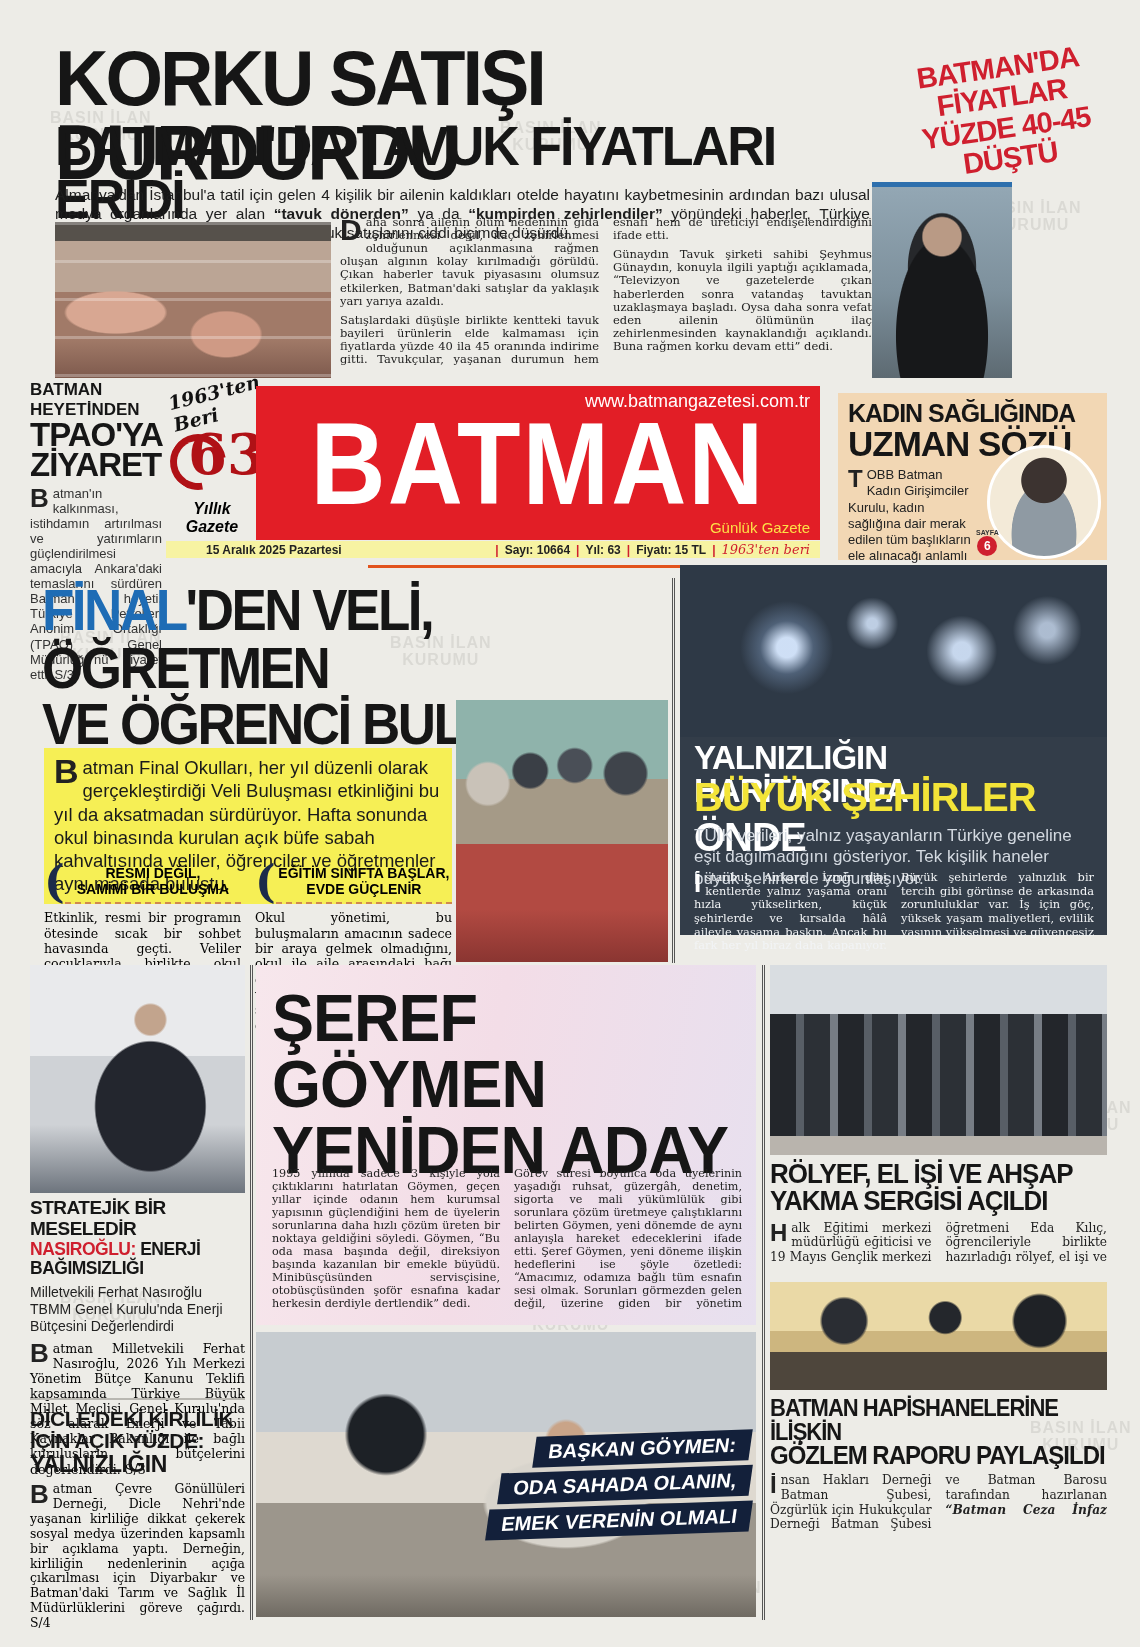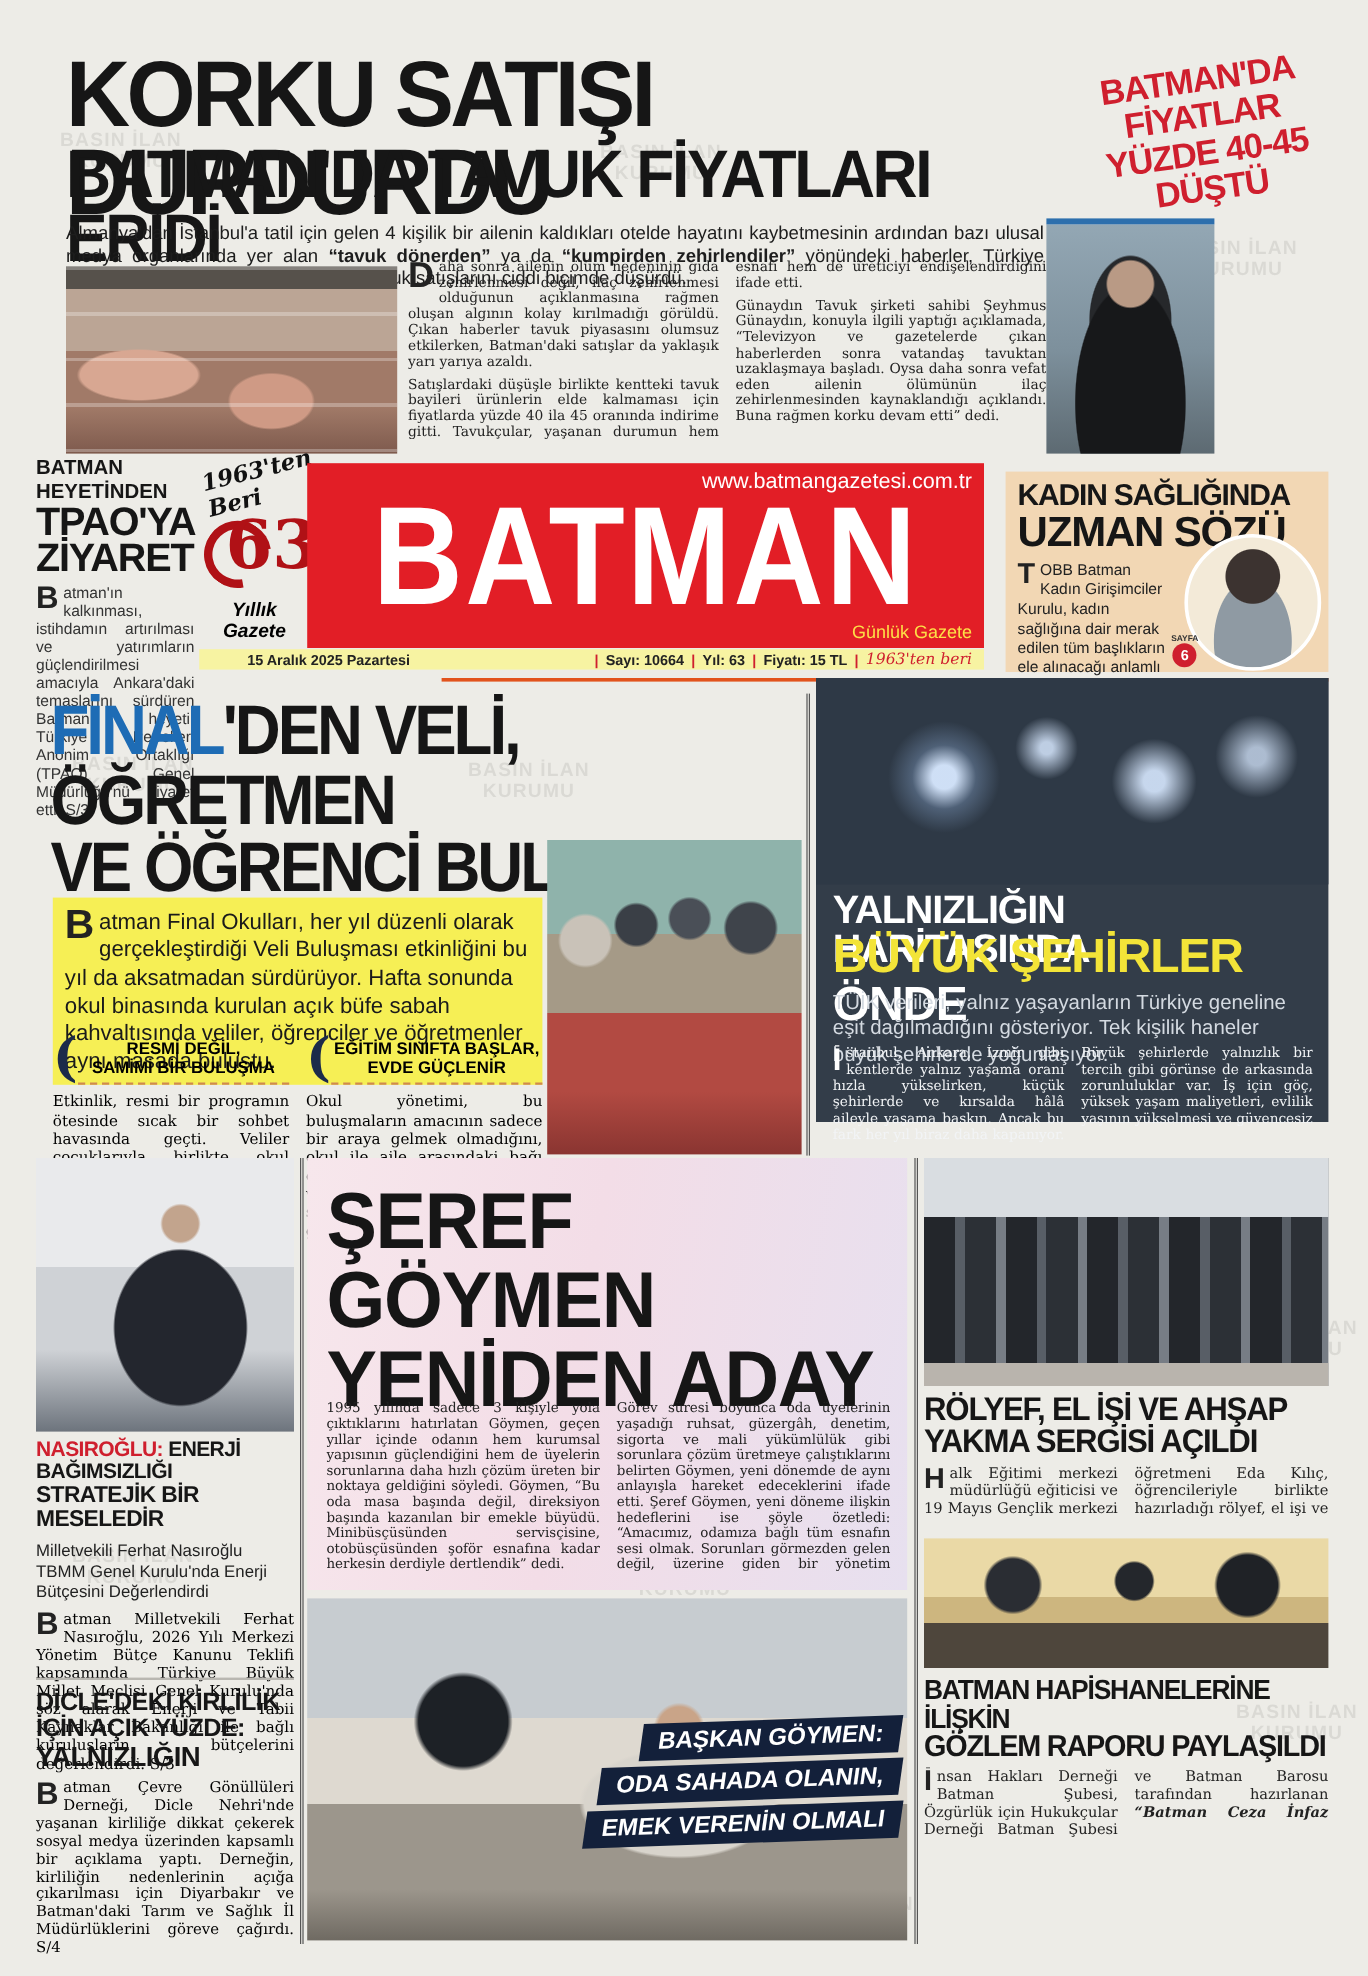--- a/index.html
+++ b/index.html
@@ -251,22 +251,22 @@
 
     </div>
   </div>
 
   <div class="abs photo" style="left:30px;top:965px;width:215px;height:228px;background:
       radial-gradient(circle at 56% 24%, #c2a48d 0 7%, rgba(0,0,0,0) 8%),
       radial-gradient(ellipse at 56% 62%, #23262e 0 32%, rgba(0,0,0,0) 33%),
       linear-gradient(180deg, #e9eaec 0 40%, #cfd2d6 40% 70%, #6d747d 100%);"></div>
 
   <div class="abs" id="nas" style="left:30px;top:1198px;width:215px">
+    <div class="hl l2">STRATEJİK BİR MESELEDİR</div>
     <div class="hl l1"><span class="red">NASIROĞLU:</span><span> ENERJİ BAĞIMSIZLIĞI</span></div>
-    <div class="hl l2">STRATEJİK BİR MESELEDİR</div>
     <div class="sub">Milletvekili Ferhat Nasıroğlu TBMM Genel Kurulu'nda Enerji Bütçesini Değerlendirdi</div>
     <p class="bd serif just"><span class="dc" style="font-size:26px">B</span><span>atman Milletvekili Ferhat Nasıroğlu, 2026 Yılı Merkezi Yönetim Bütçe Kanunu Teklifi kapsamında Türkiye Büyük Millet Meclisi Genel Kurulu'nda söz alarak Enerji ve Tabii Kaynaklar Bakanlığı ile bağlı kuruluşların bütçelerini değerlendirdi. S/3</span></p>
   </div>
 
   <div class="abs hdiv" style="left:30px;top:1398px;width:215px"></div>
 
   <div class="abs" id="dic" style="left:30px;top:1408px;width:215px">
     <div class="hl h">DİCLE'DEKİ KİRLİLİK</div>
     <div class="hl h">İÇİN AÇIK YÜZDE:</div>
     <div class="hl black">YALNIZLIĞIN</div>

